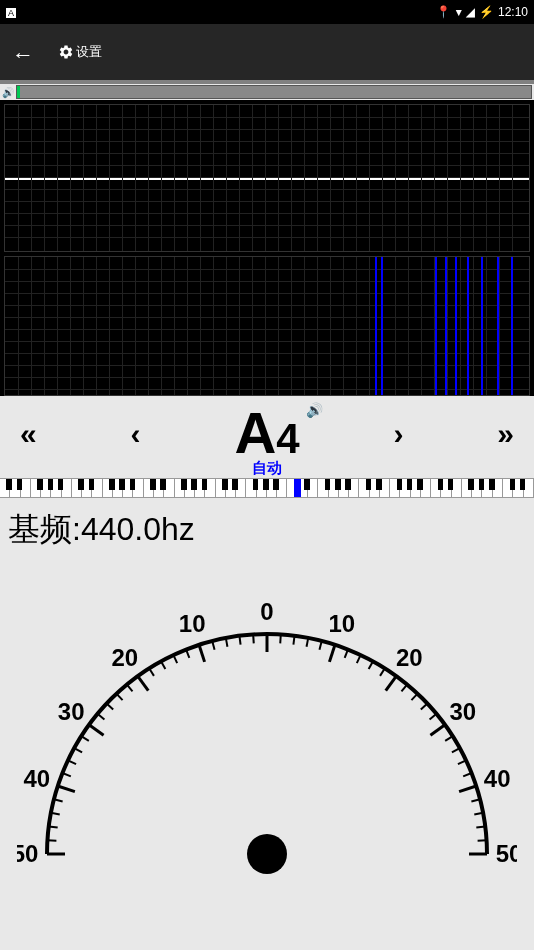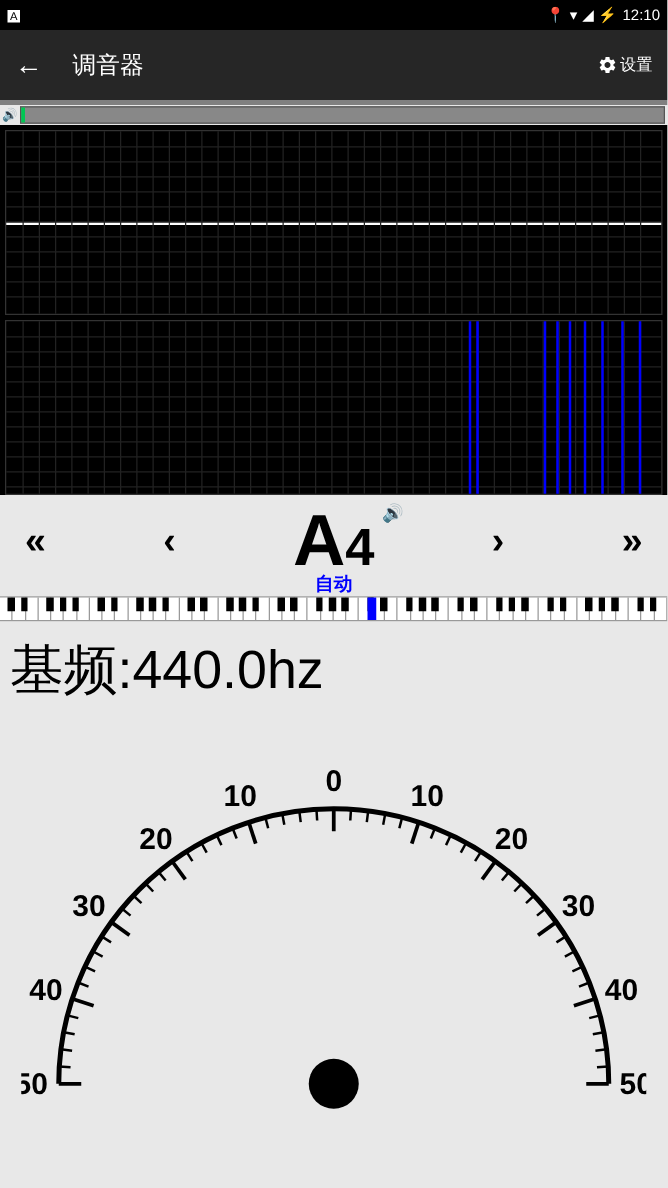--- a/index.html
+++ b/index.html
@@ -29,41 +29,40 @@
 .note-row .nav{font-size:30px;font-weight:bold;cursor:pointer;user-select:none}
 .note-block{text-align:right;position:relative}
 .note-main{font-size:58px;font-weight:bold;line-height:1}
 .note-oct{font-size:42px;font-weight:bold}
 .note-snd{position:absolute;top:-2px;right:-24px;font-size:14px}
 .auto-label{color:#0000ff;font-size:15px;font-weight:bold;text-align:center;margin-top:-4px}
 .piano{height:20px;background:#fff;display:flex;border-top:1px solid #999;border-bottom:1px solid #999;position:relative}
 .wkey{flex:1;border-right:1px solid #999;position:relative}
 .bkey{position:absolute;top:0;width:60%;height:60%;background:#000;right:-30%;z-index:1}
 .marker{position:absolute;top:0;bottom:0;width:7px;background:#0000ff;z-index:2}
-.freq{font-size:43px;padding:10px 8px 2px 8px;background:#e8e8e8}
+.freq{font-size:32px;padding:10px 8px 2px 8px;background:#e8e8e8}
 .gauge-wrap{position:relative;height:350px;background:#e8e8e8}
 .gauge-svg{position:absolute;left:50%;transform:translateX(-50%);top:10px}
 </style>
 </head>
 <body>
 
 <div class="statusbar">
   <div class="left"><span style="background:#fff;color:#000;padding:0 2px;font-size:9px">A</span></div>
   <div class="right">
     <span>📍</span>
     <span>▾</span>
     <span>◢</span>
     <span>⚡</span>
     <span>12:10</span>
   </div>
 </div>
 
 <div class="appbar">
   <span class="back">←</span>
-  <span class="title">调音器</span>
   <span class="settings">
     <svg width="16" height="16" viewBox="0 0 24 24" fill="#fff">
         <path d="M19.14,12.94c0.04-0.3,0.06-0.61,0.06-0.94c0-0.32-0.02-0.64-0.07-0.94l2.03-1.58c0.18-0.14,0.23-0.41,0.12-0.61 l-1.92-3.32c-0.12-0.22-0.37-0.29-0.59-0.22l-2.39,0.96c-0.5-0.38-1.03-0.7-1.62-0.94L14.4,2.81c-0.04-0.24-0.24-0.41-0.48-0.41 h-3.84c-0.24,0-0.43,0.17-0.47,0.41L9.25,5.35C8.66,5.59,8.12,5.92,7.63,6.29L5.24,5.33c-0.22-0.08-0.47,0-0.59,0.22L2.74,8.87 C2.62,9.08,2.66,9.34,2.86,9.48l2.03,1.58C4.84,11.36,4.8,11.69,4.8,12s0.02,0.64,0.07,0.94l-2.03,1.58 c-0.18,0.14-0.23,0.41-0.12,0.61l1.92,3.32c0.12,0.22,0.37,0.29,0.59,0.22l2.39-0.96c0.5,0.38,1.03,0.7,1.62,0.94l0.36,2.54 c0.05,0.24,0.24,0.41,0.48,0.41h3.84c0.24,0,0.44-0.17,0.47-0.41l0.36-2.54c0.59-0.24,1.13-0.56,1.62-0.94l2.39,0.96 c0.22,0.08,0.47,0,0.59-0.22l1.92-3.32c0.12-0.22,0.07-0.47-0.12-0.61L19.14,12.94z M12,15.6c-1.98,0-3.6-1.62-3.6-3.6 s1.62-3.6,3.6-3.6s3.6,1.62,3.6,3.6S13.98,15.6,12,15.6z"></path>
       </svg>
     <span>设置</span>
   </span>
 </div>
 
 <div class="divider"></div>
 

